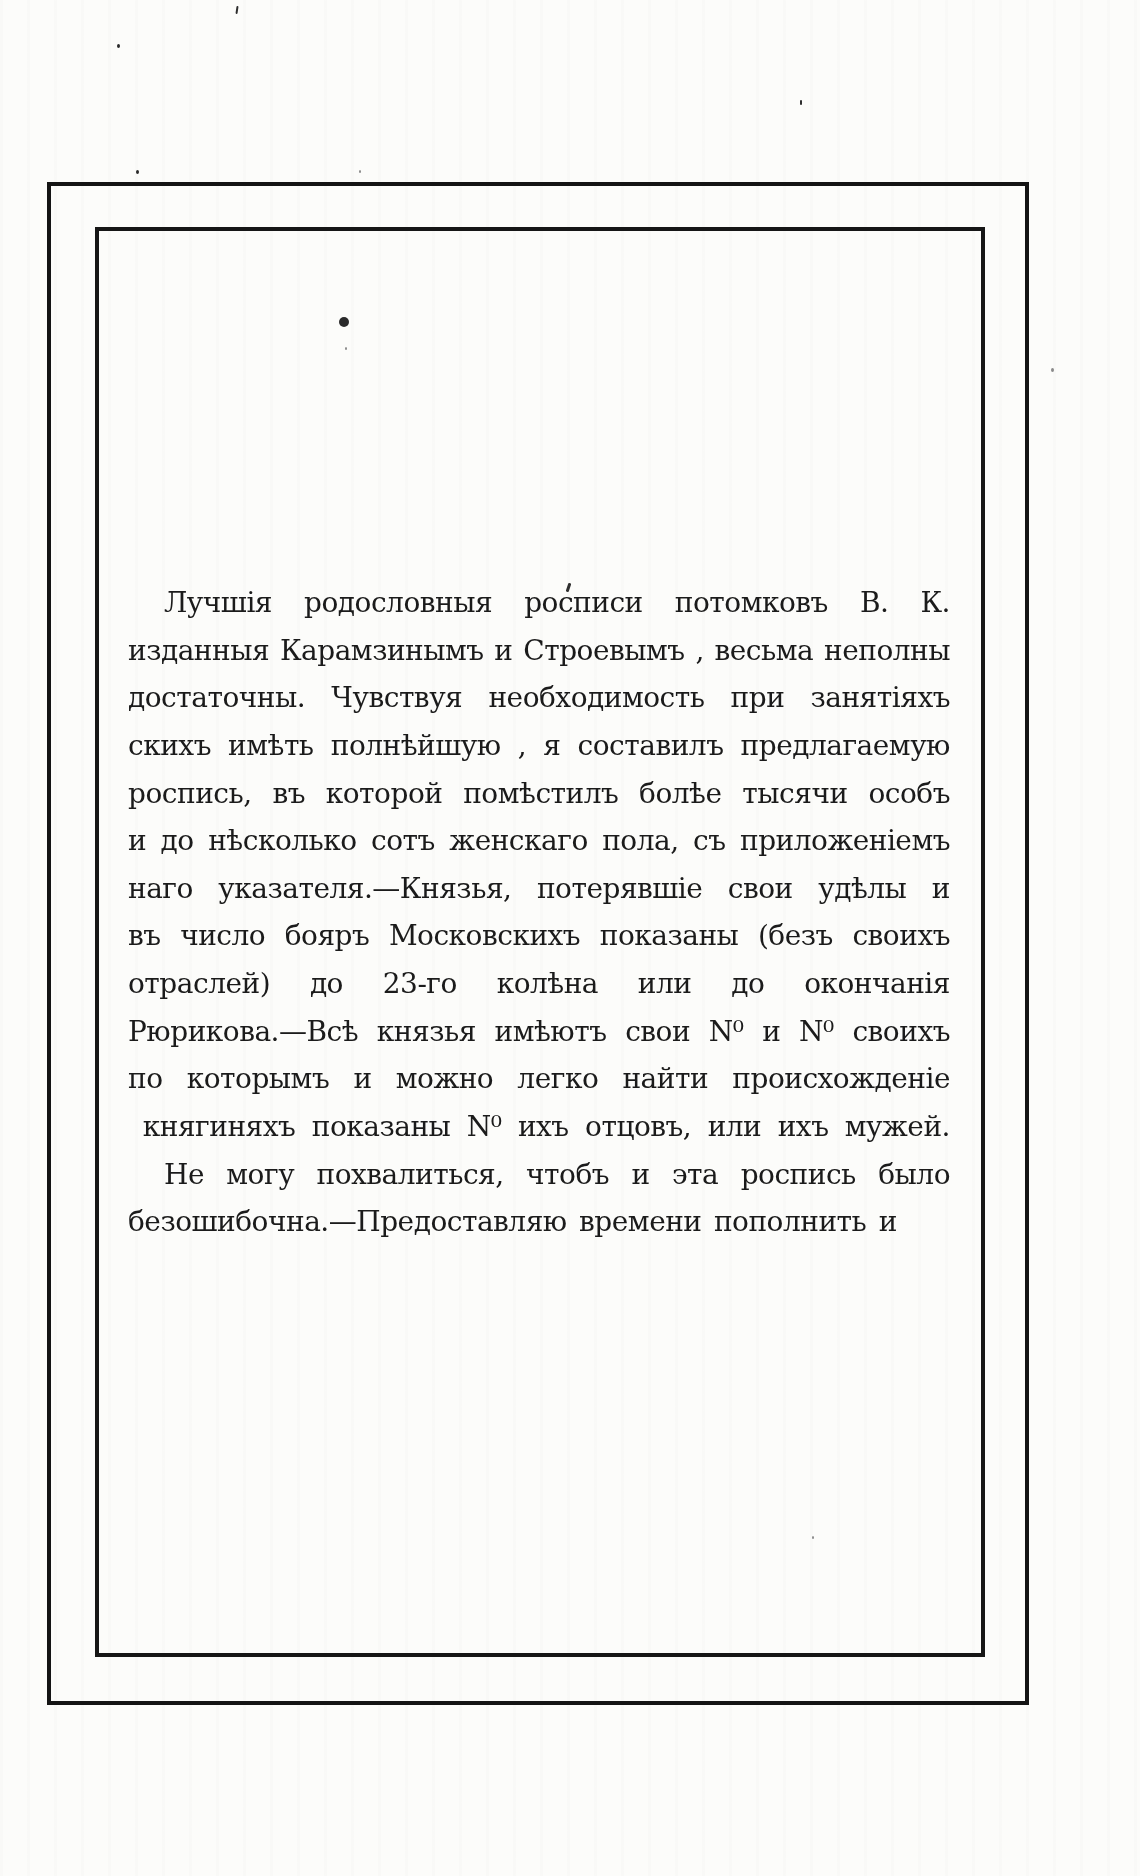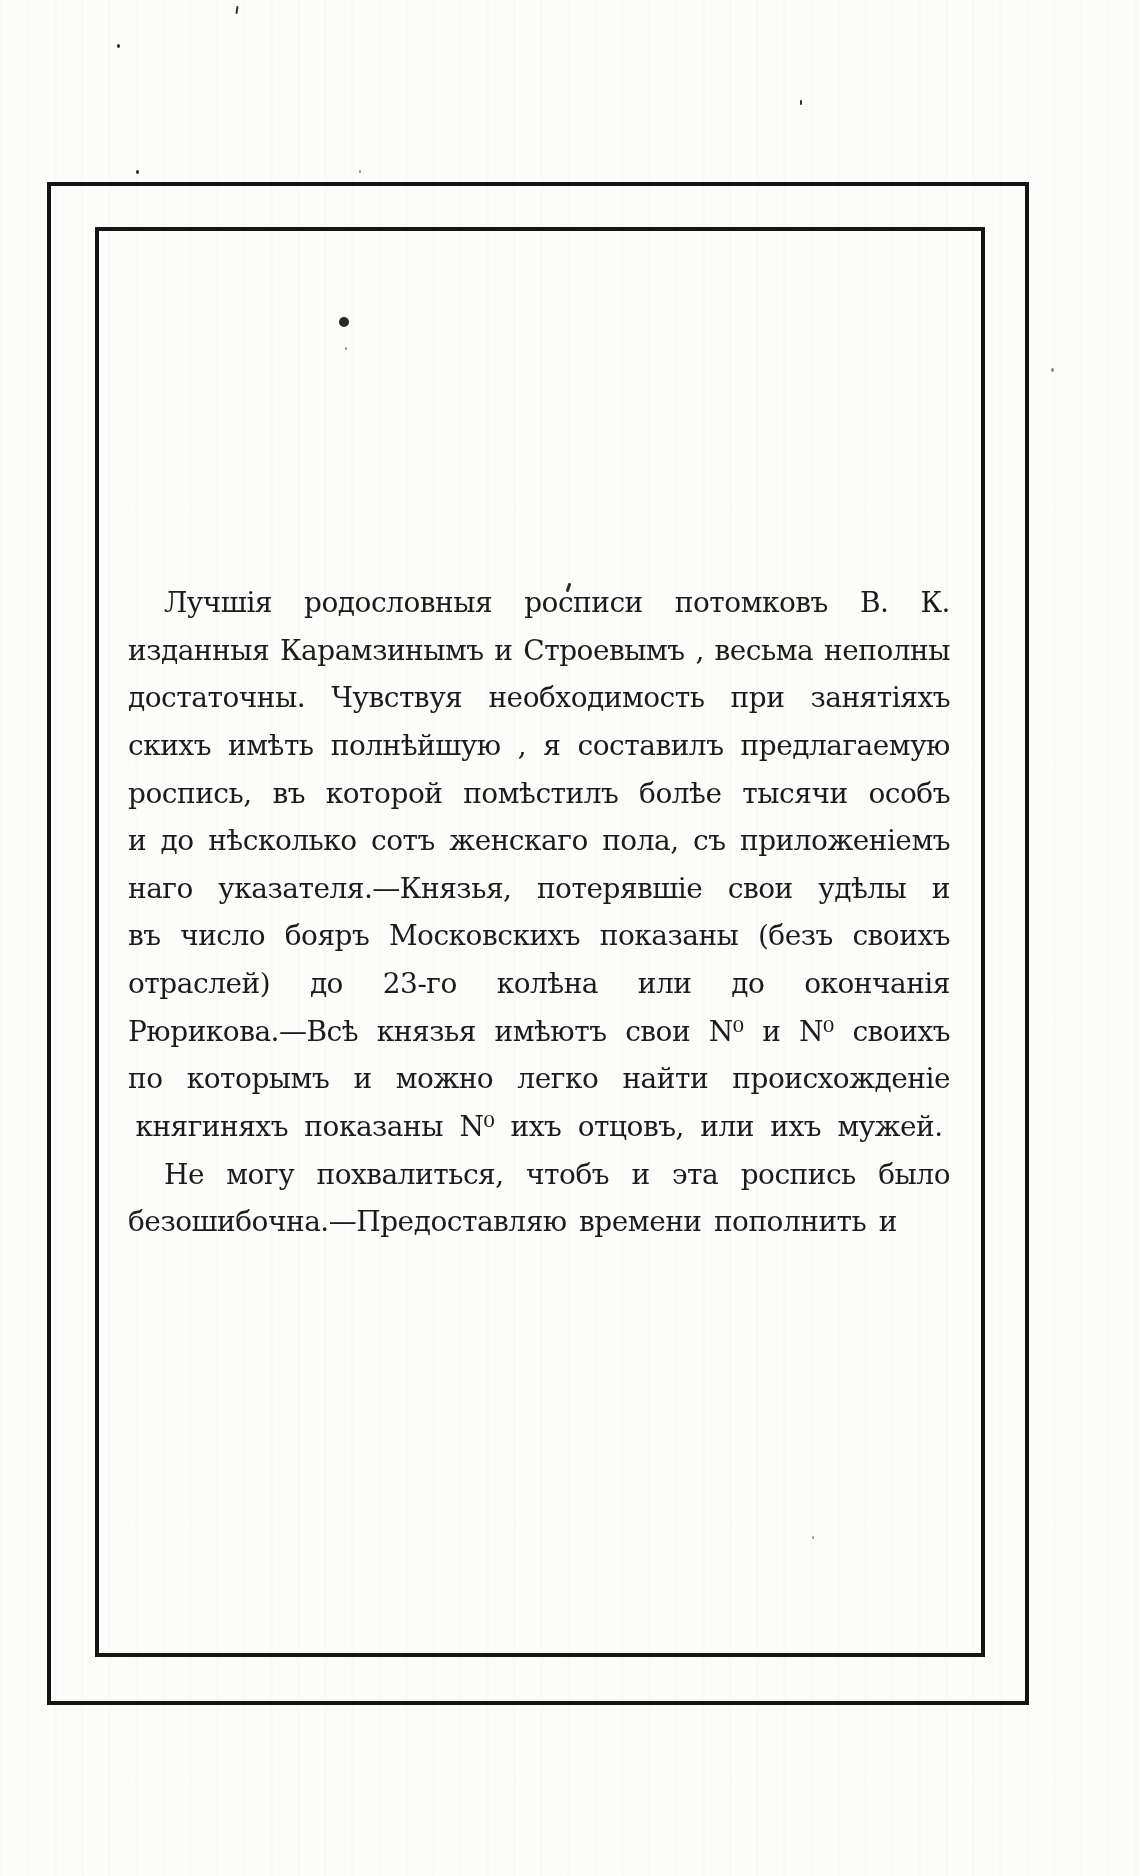--- a/index.html
+++ b/index.html
@@ -55,21 +55,21 @@
     white-space: normal;
   }
   .just {
     text-align: justify;
     text-align-last: justify;
   }
   .ind {
     text-indent: 36px;
   }
   .wide {
-    text-align: center;
+    text-align: right;
     word-spacing: 8px;
   }
   .wide2 {
     text-align: left;
     word-spacing: 4px;
   }
   .speck {
     position: absolute;
     background: #2a2a2a;
     border-radius: 50%;

